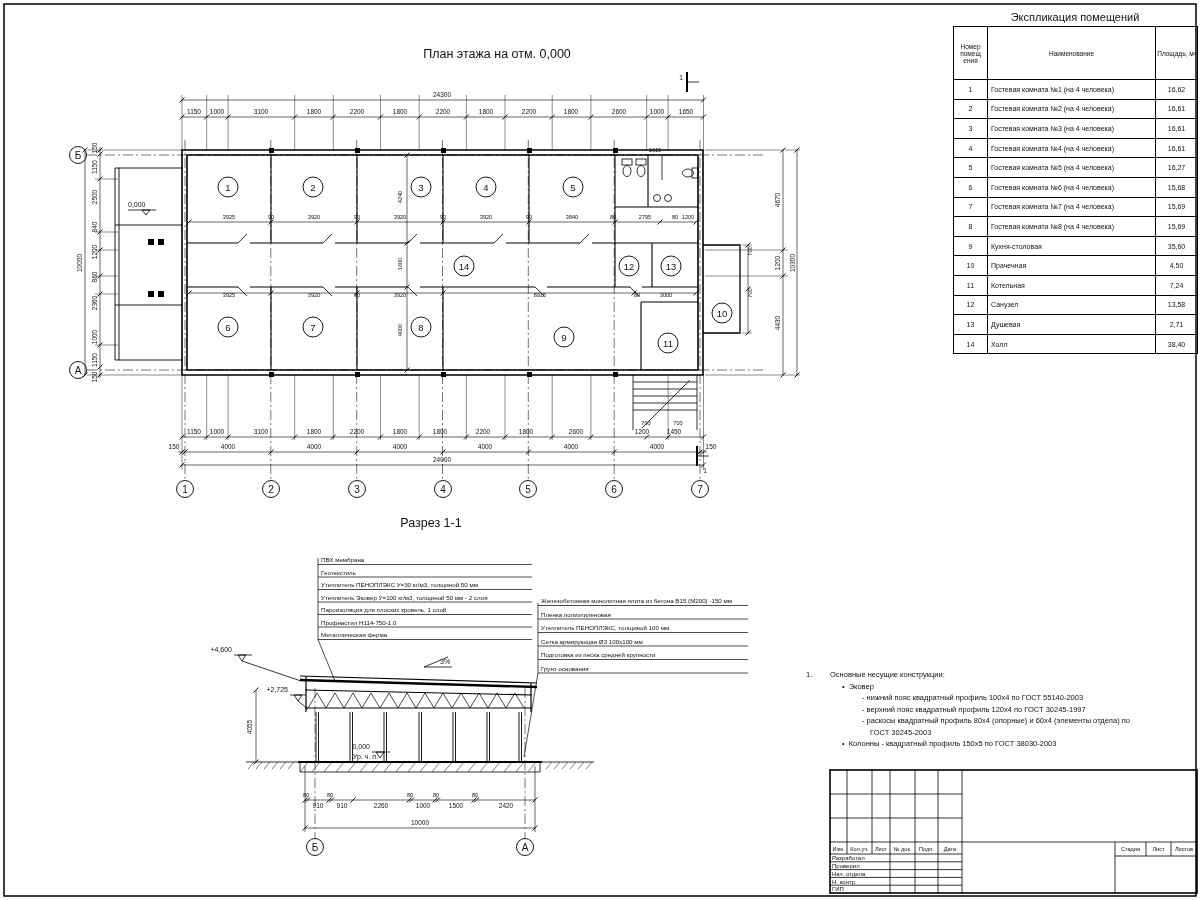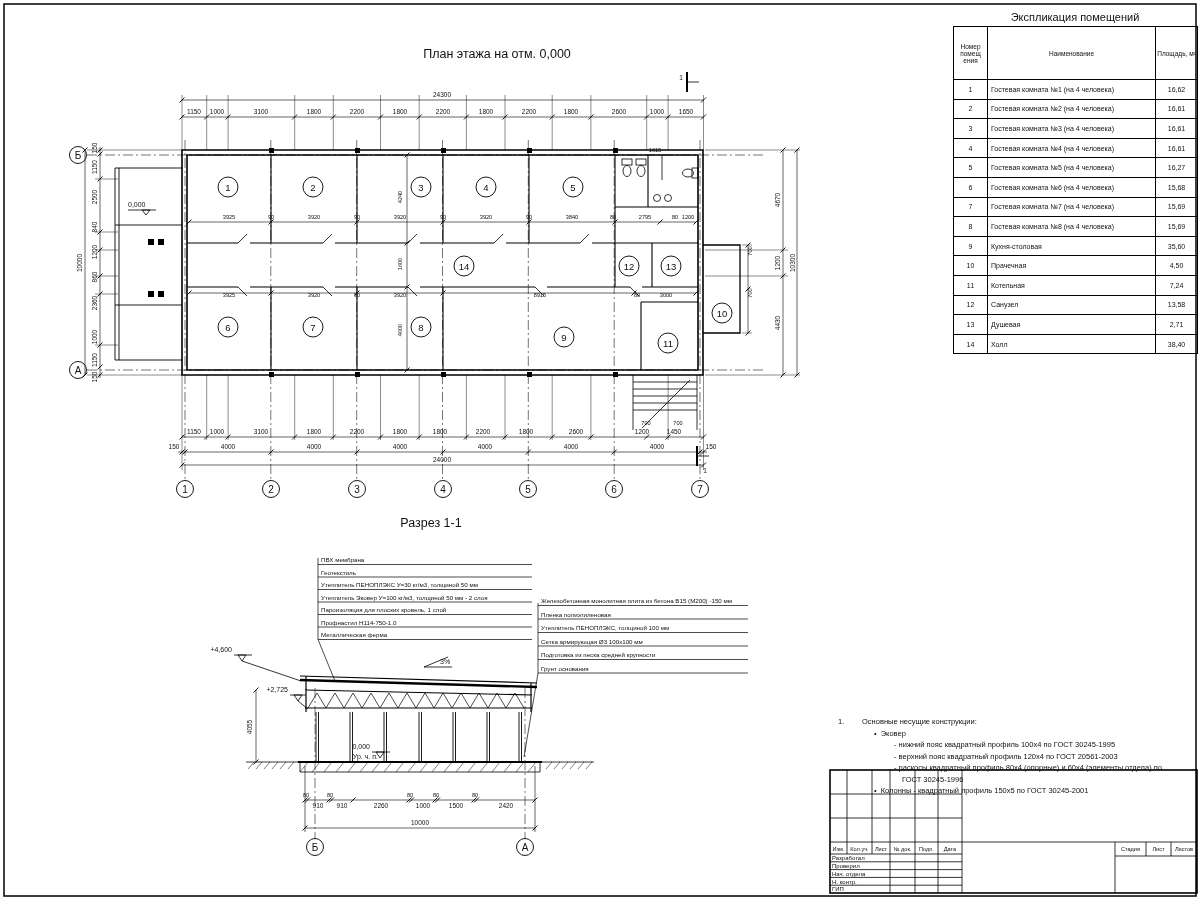--- a/index.html
+++ b/index.html
@@ -22,21 +22,21 @@
   .sched-title { text-align:center; font-size:11px; height:18px; line-height:18px; }
   .sched-t { border-collapse:collapse; width:100%; table-layout:fixed; }
   .sched-t th, .sched-t td { border:1px solid #000; font-weight:normal; overflow:hidden; }
   .sched-t th { font-size:6.5px; height:50px; vertical-align:middle; text-align:center; overflow-wrap:break-word; }
   .sched-t td { font-size:7px; height:18.6px; padding:0; }
   .c-num { width:32px; text-align:center; }
   .c-name { padding:0 3px !important; text-align:left; }
   .c-area { width:40px; text-align:center; }
 
   
-  .notes { position:absolute; left:836px; top:669px; width:362px; font-size:7.5px; line-height:11.5px;margin-top:47px; }
+  .notes { position:absolute; left:804px; top:669px; width:362px; font-size:7.5px; line-height:11.5px; }
   .nrow { white-space:nowrap; }
   .nnum { display:inline-block; width:24px; padding-left:2px; }
   .ind1 { padding-left:38px; }
   .ind2 { padding-left:58px; }
   .ind3 { padding-left:66px; }
   .nb { padding-right:4px; }
 </style>
 </head>
 <body>
 
@@ -416,20 +416,20 @@
             <td class="c-name">Холл</td>
             <td class="c-area">38,40</td>
           </tr>
   </tbody>
       </table>
 </div>
 
 <div class="notes">
   <div class="nrow"><span class="nnum">1.</span><span>Основные несущие конструкции:</span></div>
   <div class="nrow ind1"><span class="nb">•</span><span>Эковер</span></div>
-  <div class="nrow ind2"><span>- нижний пояс квадратный профиль 100х4 по ГОСТ 30245-1995</span></div>
-  <div class="nrow ind2"><span>- верхний пояс квадратный профиль 120х4 по ГОСТ 20561-2003</span></div>
+  <div class="nrow ind2"><span>- нижний пояс квадратный профиль 100х4 по ГОСТ 55140-2003</span></div>
+  <div class="nrow ind2"><span>- верхний пояс квадратный профиль 120х4 по ГОСТ 30245-1997</span></div>
   <div class="nrow ind2"><span>- раскосы квадратный профиль 80х4 (опорные) и 60х4 (элементы отдела) по</span></div>
-  <div class="nrow ind3"><span>ГОСТ 30245-1996</span></div>
-  <div class="nrow ind1"><span class="nb">•</span><span>Колонны - квадратный профиль 150х5 по ГОСТ 30245-2001</span></div>
+  <div class="nrow ind3"><span>ГОСТ 30245-2003</span></div>
+  <div class="nrow ind1"><span class="nb">•</span><span>Колонны - квадратный профиль 150х5 по ГОСТ 38030-2003</span></div>
 </div>
 
 </div>
 
 </body></html>

